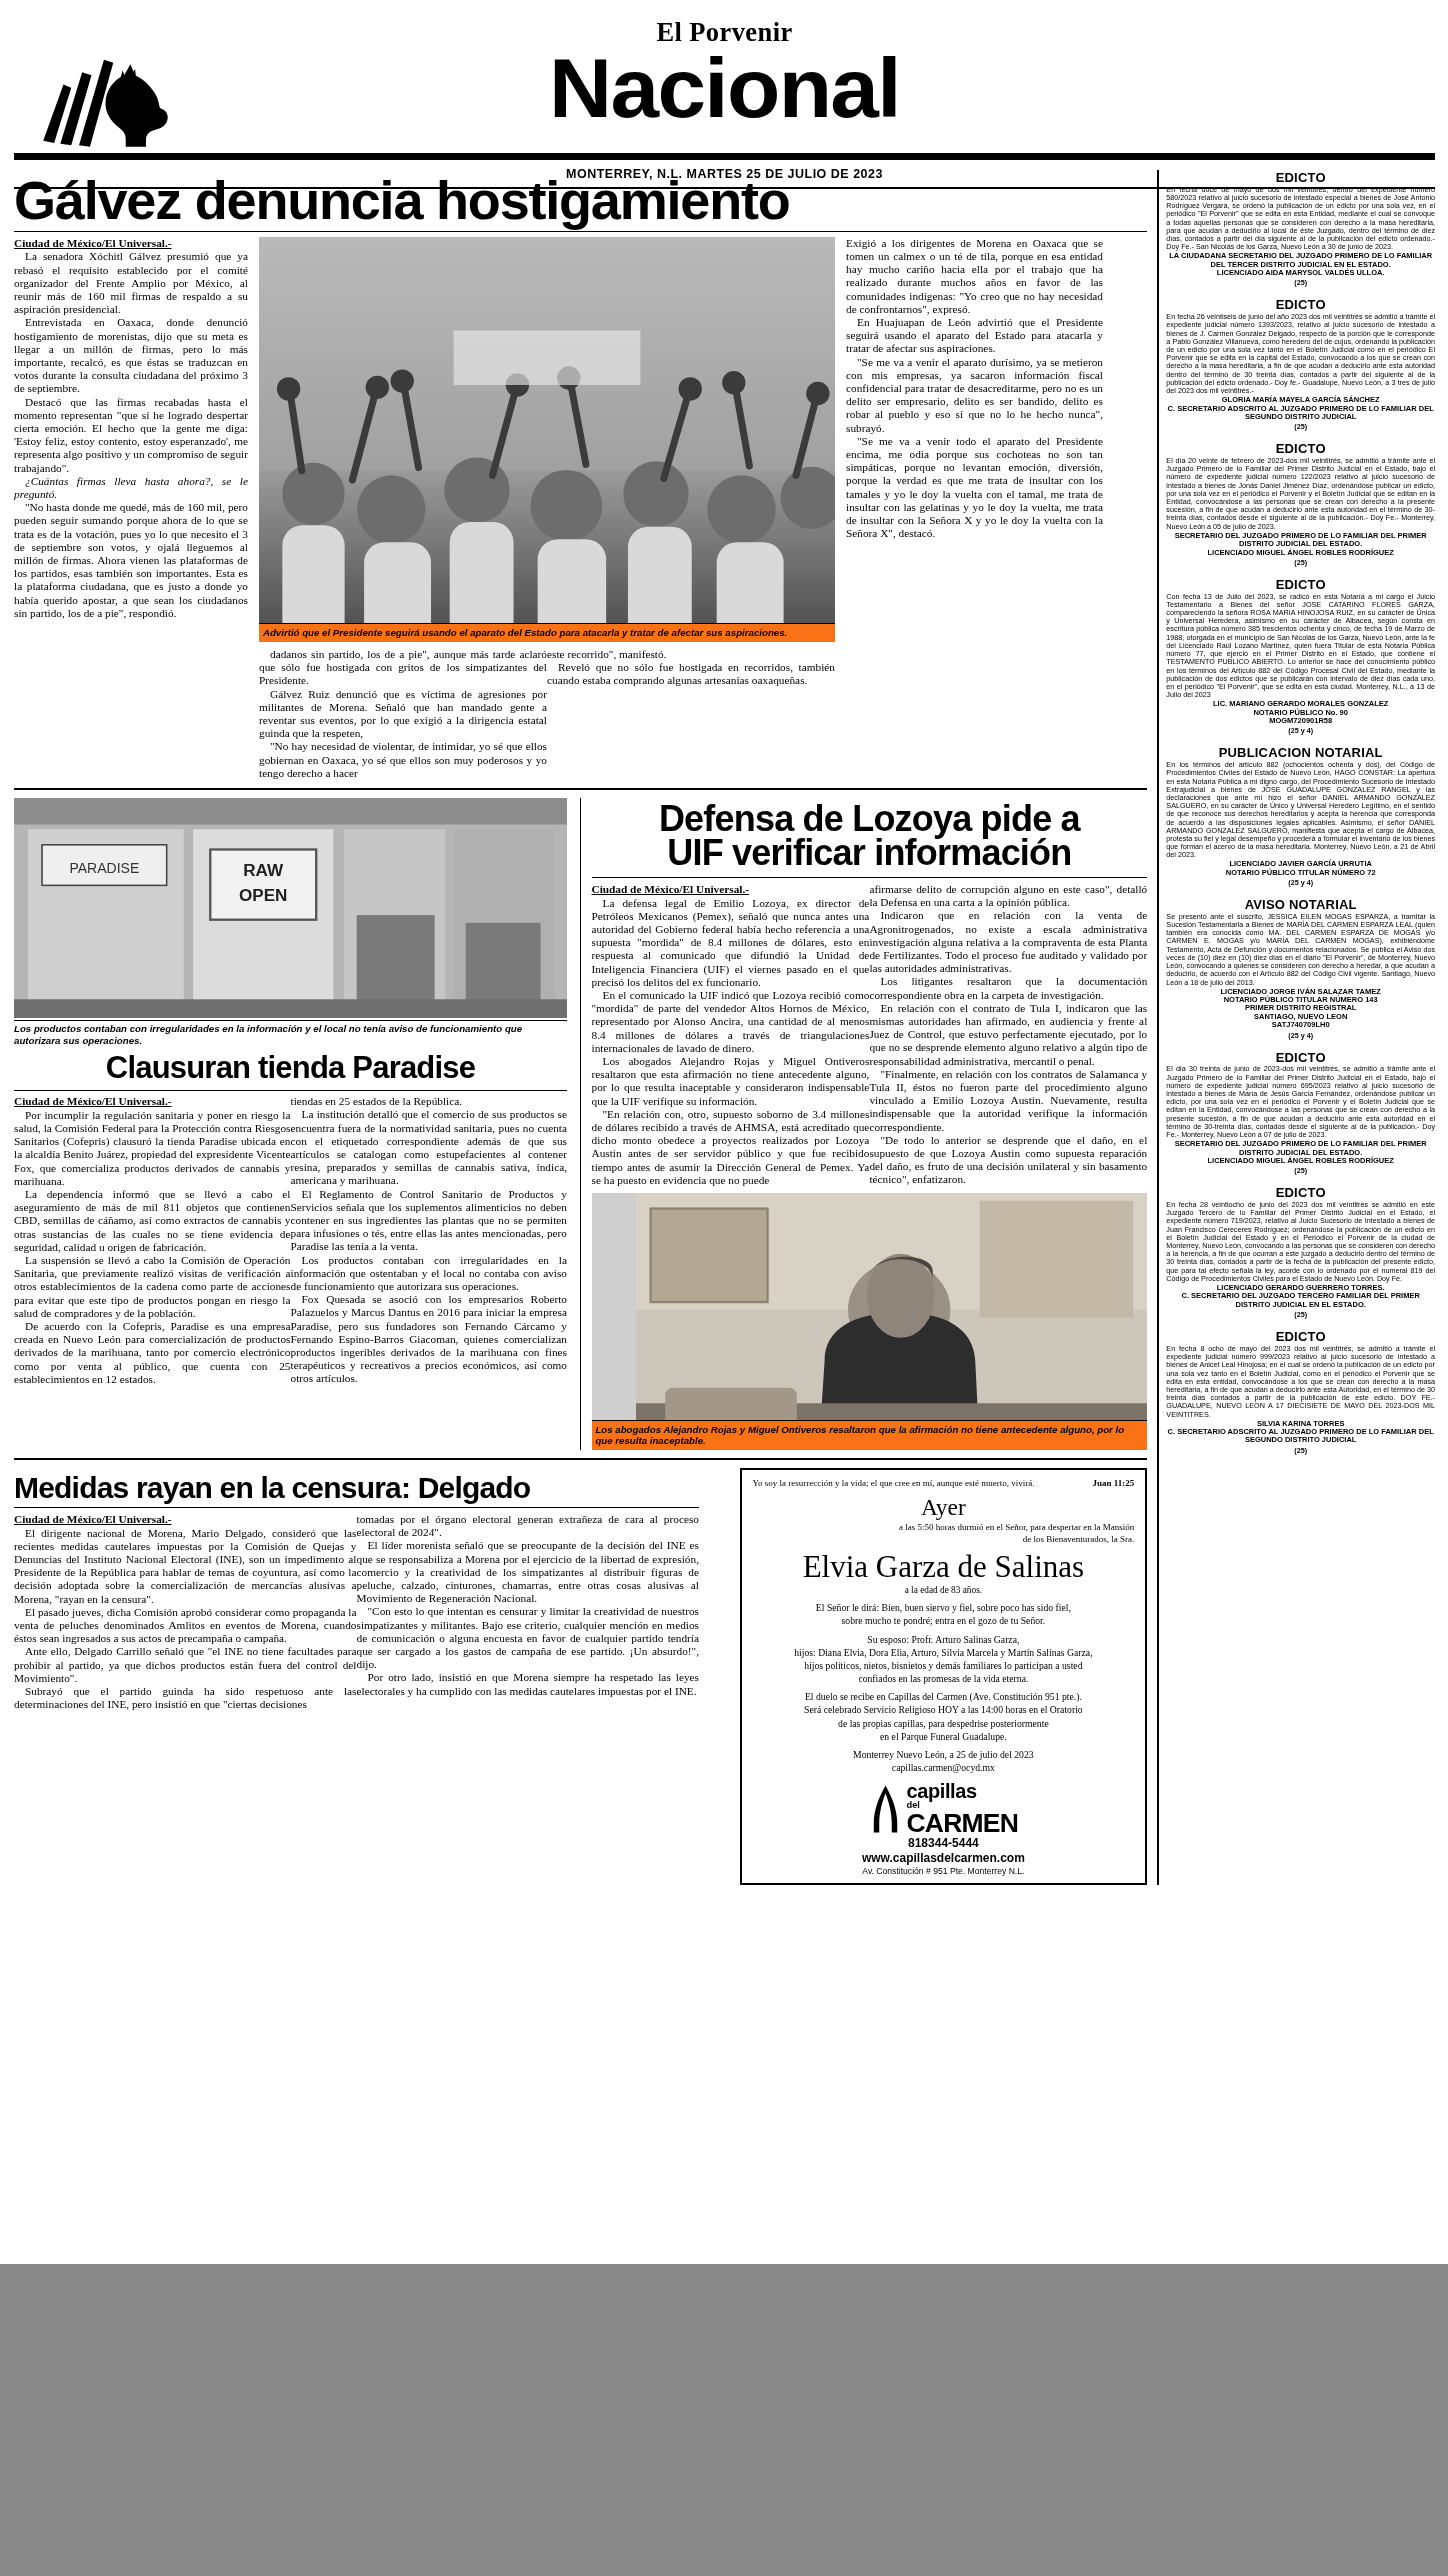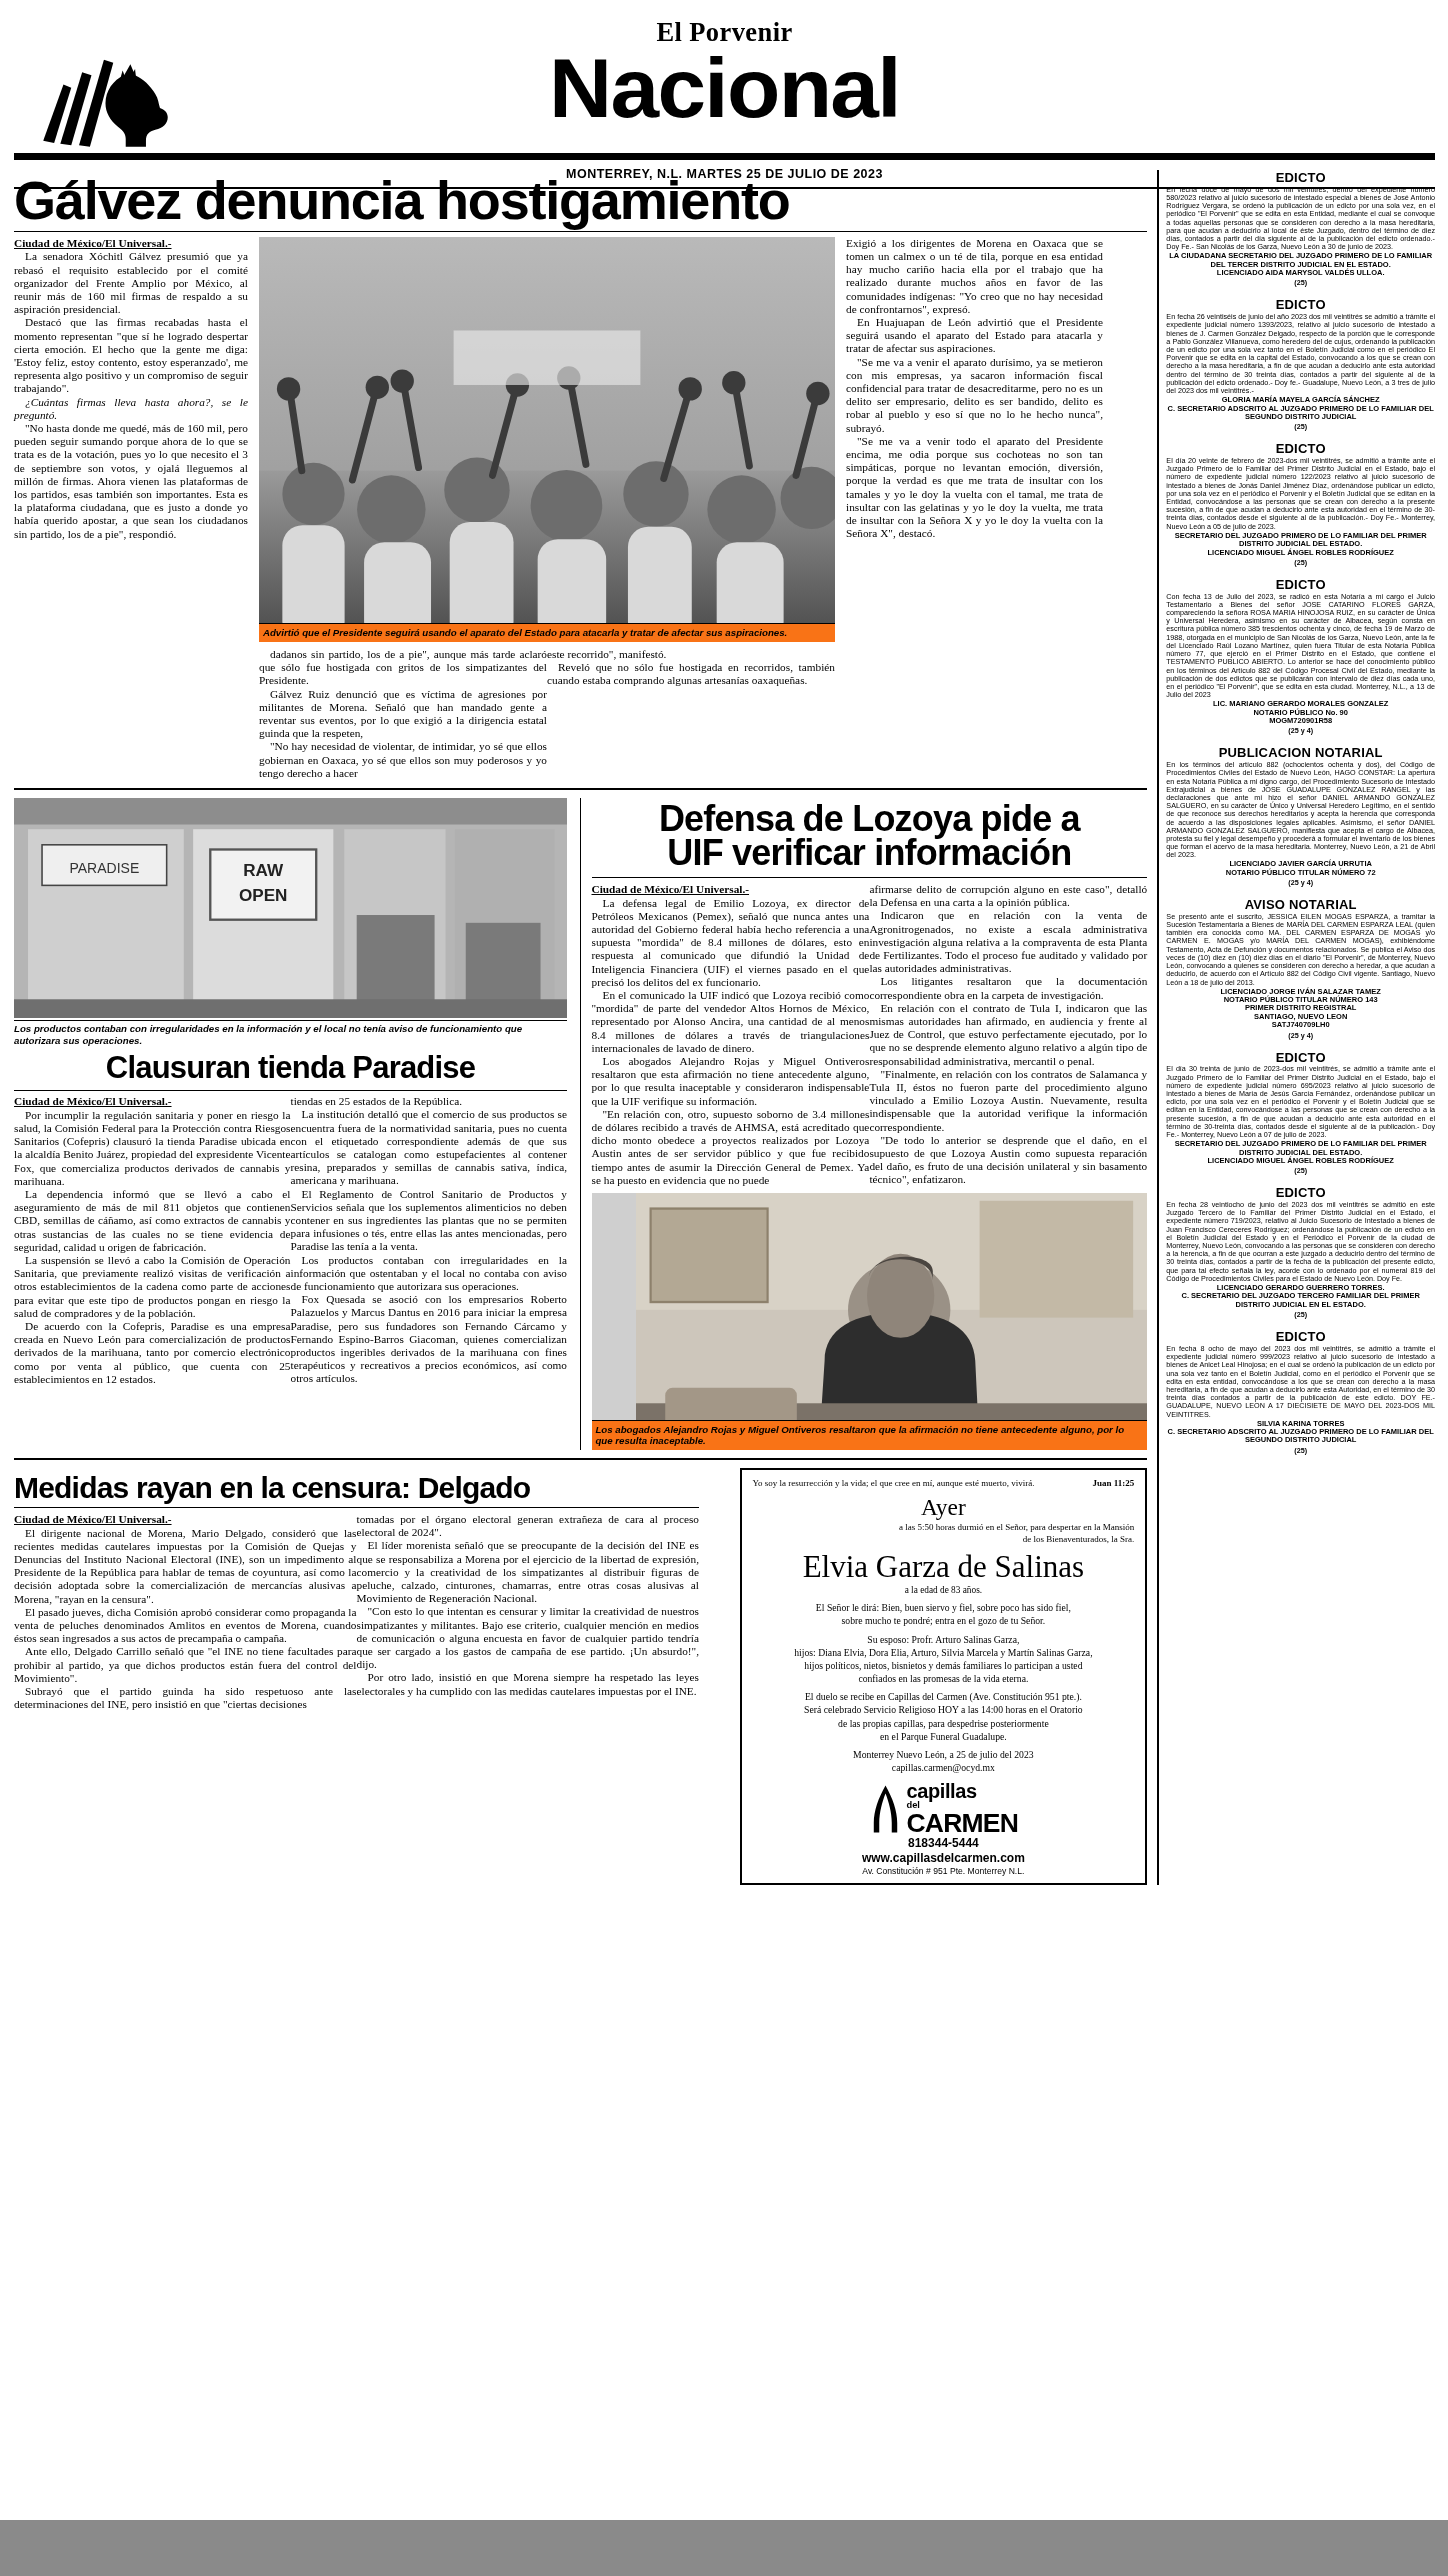--- a/index.html
+++ b/index.html
@@ -1,17 +1,17 @@
 <!DOCTYPE html>
 <html lang="es" style="font-size:12.5px"><head>
 <meta charset="utf-8">
 <style>
   html,body{margin:0;padding:0;background:#8a8a8a;}
   .page{
-    width:1449px;height:2520px;background:#fff;margin:0 auto;position:relative;
+    width:1449px;height:2264px;background:#fff;margin:0 auto;position:relative;
     font-family:"Liberation Serif",serif;color:#000;overflow:hidden;
   }
   
   .masthead{position:relative;height:170px;}
   .logo-mark{position:absolute;left:37px;top:30px;width:179px;height:117px;}
   .brandblock{position:absolute;left:0;right:0;top:18.7px;text-align:center;}
   .brand-top{
     font-family:"Liberation Serif",serif;font-weight:bold;font-size:26.5px;
     letter-spacing:0.4px;line-height:1;
   }
@@ -153,20 +153,21 @@
 
         <div>
           <div class="hl-mega">Gálvez denuncia hostigamiento</div>
           <div class="rule-hair" style="margin:0 0 4.7px 0;"></div>
 
           <div class="colset3 art" style="align-items:flex-start;">
 
             <div class="col" style="max-width:234px;">
               <div class="byline">Ciudad de México/El Universal.-</div>
               <p>La senadora Xóchitl Gálvez presumió que ya rebasó el requisito establecido por el comité organizador del Frente Amplio por México, al reunir más de 160 mil firmas de respaldo a su aspiración presidencial.</p>
+              <p>Entrevistada en Oaxaca, donde denunció hostigamiento de morenistas, dijo que su meta es llegar a un millón de firmas, pero lo más importante, recalcó, es que éstas se traduzcan en votos durante la consulta ciudadana del próximo 3 de septiembre.</p>
               <p>Destacó que las firmas recabadas hasta el momento representan "que sí he logrado despertar cierta emoción. El hecho que la gente me diga: 'Estoy feliz, estoy contento, estoy esperanzado', me representa algo positivo y un compromiso de seguir trabajando".</p>
               <p class="ital">¿Cuántas firmas lleva hasta ahora?, se le preguntó.</p>
               <p>"No hasta donde me quedé, más de 160 mil, pero pueden seguir sumando porque ahora de lo que se trata es de la votación, pues yo lo que necesito el 3 de septiembre son votos, y ojalá lleguemos al millón de firmas. Ahora vienen las plataformas de los partidos, esas también son importantes. Esta es la plataforma ciudadana, que es justo a donde yo había querido apostar, a que sean los ciudadanos sin partido, los de a pie", respondió.</p>
             </div>
 
             <div class="col" style="flex:0 0 576px;">
               <div class="photo" style="height:405px;">
                 <svg width="100%" height="405" viewBox="0 0 740 520" preserveAspectRatio="none">
                   <defs>
                     <linearGradient id="sky" x1="0" y1="0" x2="0" y2="1">

